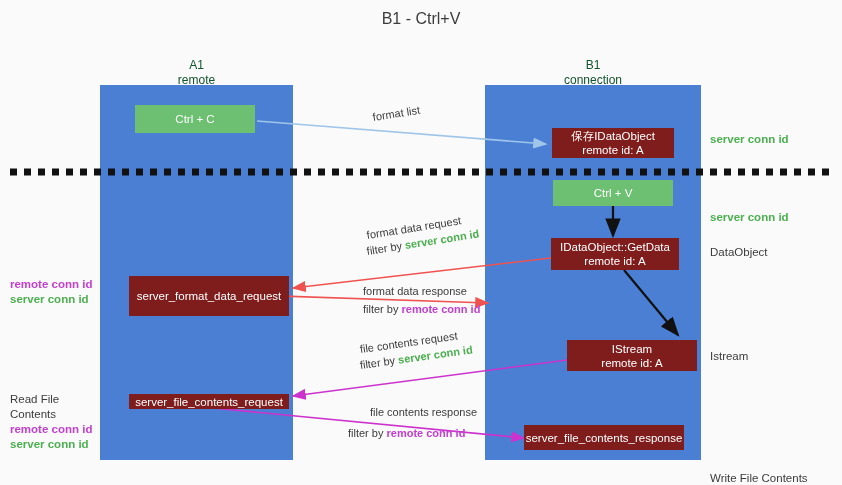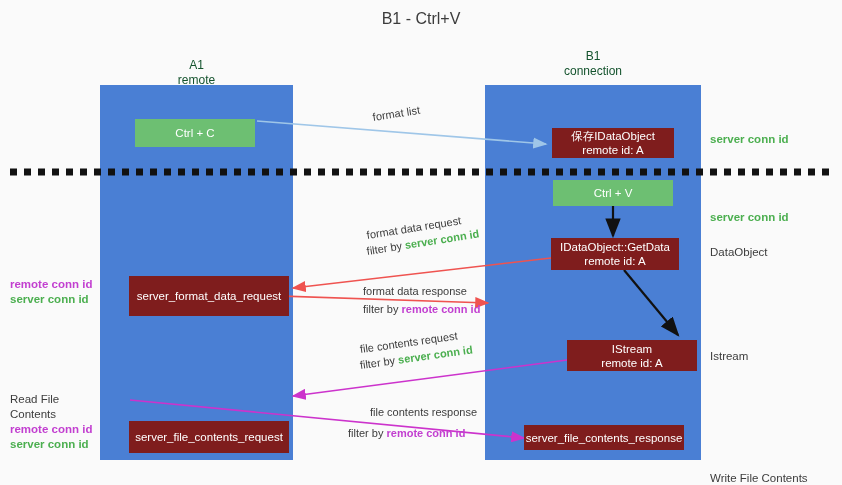--- a/index.html
+++ b/index.html
@@ -65,21 +65,21 @@
 <div id="stage">
 
   <div class="title">
     <span>B1 - Ctrl+V</span>
   </div>
 
   <div class="col-head" style="left:130px;top:58px;width:133px;">
     <span class="big">A1</span>
     <span class="sub">remote</span>
   </div>
-  <div class="col-head" style="left:525px;top:49px;width:136px;">
+  <div class="col-head" style="left:525px;top:58px;width:136px;">
     <span class="big">B1</span>
     <span class="sub">connection</span>
   </div>
 
   <div class="lane lane-a"></div>
   <div class="lane lane-b"></div>
 
   <svg class="overlay" viewBox="0 0 842 485">
     <defs>
       <marker id="ah-blue" markerWidth="9" markerHeight="7" refX="8" refY="3.5" orient="auto">
@@ -106,21 +106,21 @@
 
     <line x1="551" y1="258" x2="293" y2="288" stroke="#ef5350" stroke-width="1.6" marker-end="url(#ah-red)"></line>
 
     <line x1="130" y1="291" x2="488" y2="303" stroke="#ef5350" stroke-width="1.6" marker-end="url(#ah-red)"></line>
 
     <line x1="567" y1="360" x2="293" y2="396" stroke="#cc33cc" stroke-width="1.6" marker-end="url(#ah-magenta)"></line>
 
     <line x1="130" y1="400" x2="524" y2="438" stroke="#cc33cc" stroke-width="1.6" marker-end="url(#ah-magenta)"></line>
   </svg>
 
-  <div class="box green" style="left:135px;top:119px;width:120px;height:28px;">
+  <div class="box green" style="left:135px;top:105px;width:120px;height:28px;">
     <span>Ctrl + C</span>
   </div>
 
   <div class="box orange" style="left:552px;top:128px;width:122px;height:30px;">
     <span>保存IDataObject</span>
     <span class="l2">remote id: A</span>
   </div>
 
   <div class="box green" style="left:553px;top:180px;width:120px;height:26px;">
     <span>Ctrl + V</span>
@@ -134,21 +134,21 @@
   <div class="box orange" style="left:129px;top:276px;width:160px;height:40px;">
     <span>server_format_data_request</span>
   </div>
 
 
   <div class="box orange" style="left:567px;top:340px;width:130px;height:31px;">
     <span>IStream</span>
     <span class="l2">remote id: A</span>
   </div>
 
-  <div class="box orange" style="left:129px;top:394px;width:160px;height:32px;margin-top:27px;">
+  <div class="box orange" style="left:129px;top:394px;width:160px;height:15px;">
     <span>server_file_contents_request</span>
   </div>
 
   <div class="box orange" style="left:524px;top:425px;width:160px;height:25px;">
     <span>server_file_contents_response</span>
   </div>
 
   <div class="edge-label" style="left:374px;top:110px;">
     <span class="row rot-up" style="display:inline-block;">format list</span>
   </div>

